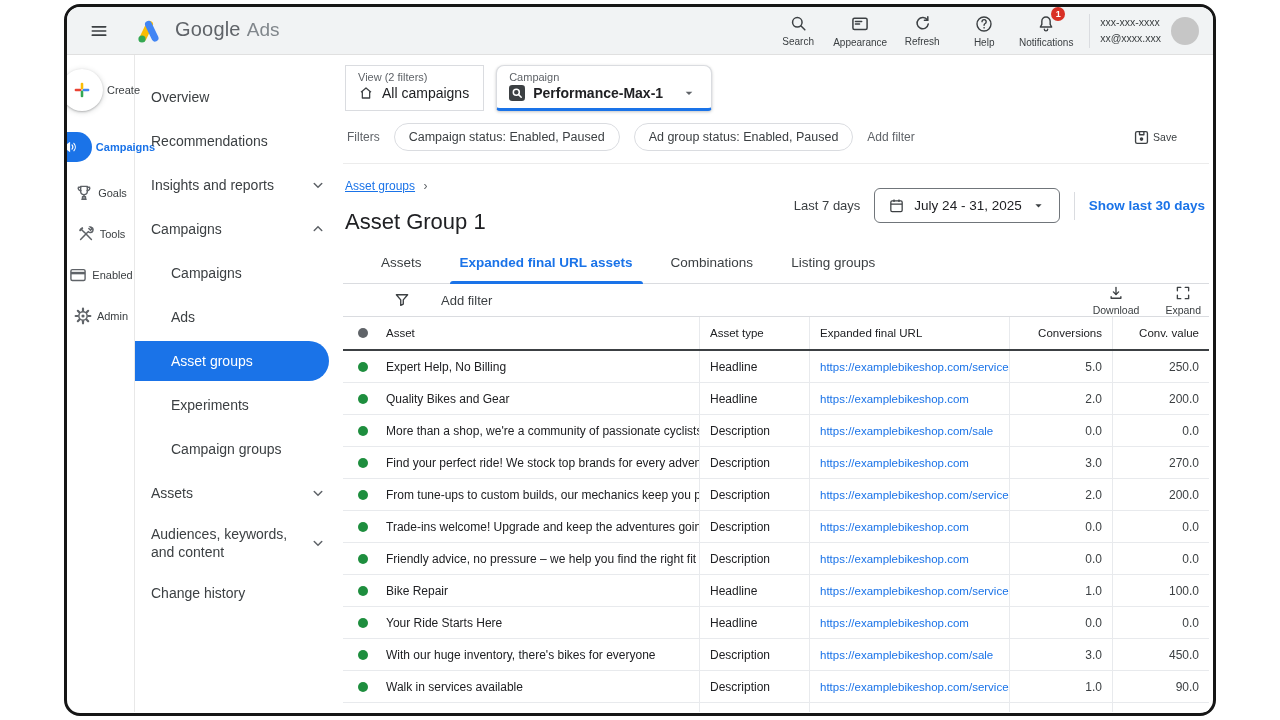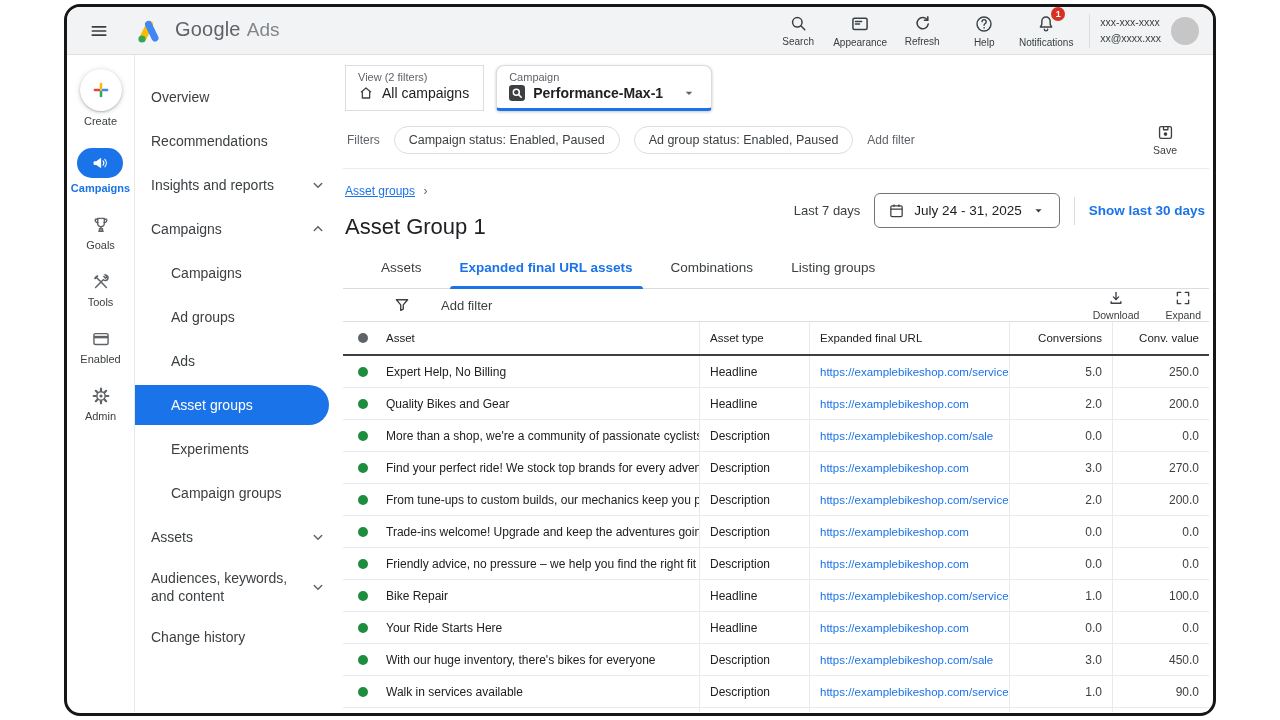--- a/index.html
+++ b/index.html
@@ -25,21 +25,21 @@
   .tb-div { width:1px; height:34px; background:#dadce0; margin:0 10px 0 12px; }
   .account { font-size:10.5px; color:#3c4043; line-height:1.45; margin-right:10px; }
   .avatar { width:28px; height:28px; border-radius:50%; background:#c6c6c6; margin-right:14px; }
 
   
   .app-body { display:flex; height:calc(100% - 49px); }
 
   
   .rail { width:68px; border-right:1px solid #e8e8e8; padding-top:14px;
           display:flex; flex-direction:column; align-items:center; gap:21px; flex-shrink:0; }
-  .rail-item { display:flex; flex-direction:column; align-items:center; gap:4px;
+  .rail-item { display:flex; flex-direction:row; align-items:center; gap:4px;
                font-size:11px; color:#3c4043; cursor:pointer; }
   .create-circle { width:42px; height:42px; border-radius:50%; background:#fff;
                    box-shadow:0 1px 2px rgba(60,64,67,.3), 0 1px 5px 1px rgba(60,64,67,.15);
                    display:flex; align-items:center; justify-content:center; }
   .rail-pill { width:46px; height:30px; border-radius:16px; background:#1a73e8;
                display:flex; align-items:center; justify-content:center; }
   .rail-item.active { color:#1a73e8; font-weight:700; }
 
   
   .nav { width:206px; padding-top:20px; flex-shrink:0; }
@@ -61,21 +61,21 @@
   .sel-val { font-size:14px; color:#202124; display:flex; align-items:center; gap:8px; }
   .sel-box.campaign { box-shadow:0 1px 3px rgba(60,64,67,.3); border-bottom:3px solid #1a73e8;
                       border-radius:8px 8px 4px 4px; }
 
   .filters-row { display:flex; align-items:center; gap:14px; padding:0 6px 12px 4px;
                  border-bottom:1px solid #ececec; }
   .filters-lbl { font-size:12px; color:#5f6368; }
   .chip { border:1px solid #dadce0; border-radius:16px; padding:6px 14px;
           font-size:12.5px; color:#3c4043; background:#fff; cursor:pointer; white-space:nowrap; }
   .addfilter-txt { font-size:12px; color:#5f6368; cursor:pointer; }
-  .save-block { margin-left:auto; display:flex; flex-direction:column; align-items:center; gap:2px;
+  .save-block { margin-left:auto; display:flex; flex-direction:row; align-items:center; gap:2px;
                 font-size:10.5px; color:#3c4043; cursor:pointer; margin-right:26px; }
 
   .title-row { display:flex; align-items:center; margin:12px 4px 2px 2px; }
   .crumb { font-size:12px; color:#1a73e8; text-decoration:underline; cursor:pointer; }
   .crumb-sep { font-size:12px; color:#5f6368; margin-left:4px; }
   .page-title { font-size:22px; color:#202124; margin-top:15px; font-weight:400; }
   .date-area { margin-left:auto; display:flex; align-items:center; gap:14px; }
   .range-lbl { font-size:13px; color:#3c4043; }
   .date-box { border:1px solid #70757a; border-radius:6px; padding:8px 13px; display:flex;
               align-items:center; gap:9px; font-size:13.5px; color:#202124; cursor:pointer; }
@@ -274,23 +274,20 @@
       <div class="nav-item">
         <span class="lbl">Campaigns</span>
         <svg class="chev" viewBox="0 0 24 24" width="18" height="18" fill="none" stroke="#5f6368" stroke-width="2" stroke-linecap="round">
             <polyline points="7,14 12,9 17,14"></polyline>
           </svg>
       </div>
       <div class="nav-item sub">
           <span class="lbl">Campaigns</span>
         </div>
       <div class="nav-item sub">
-          <span class="lbl">Ad groups</span>
-        </div>
-      <div class="nav-item sub">
           <span class="lbl">Ads</span>
         </div>
       <div class="nav-pill-wrap">
         <div class="nav-pill">
             <span>Asset groups</span>
           </div>
       </div>
       <div class="nav-item sub">
           <span class="lbl">Experiments</span>
         </div>

